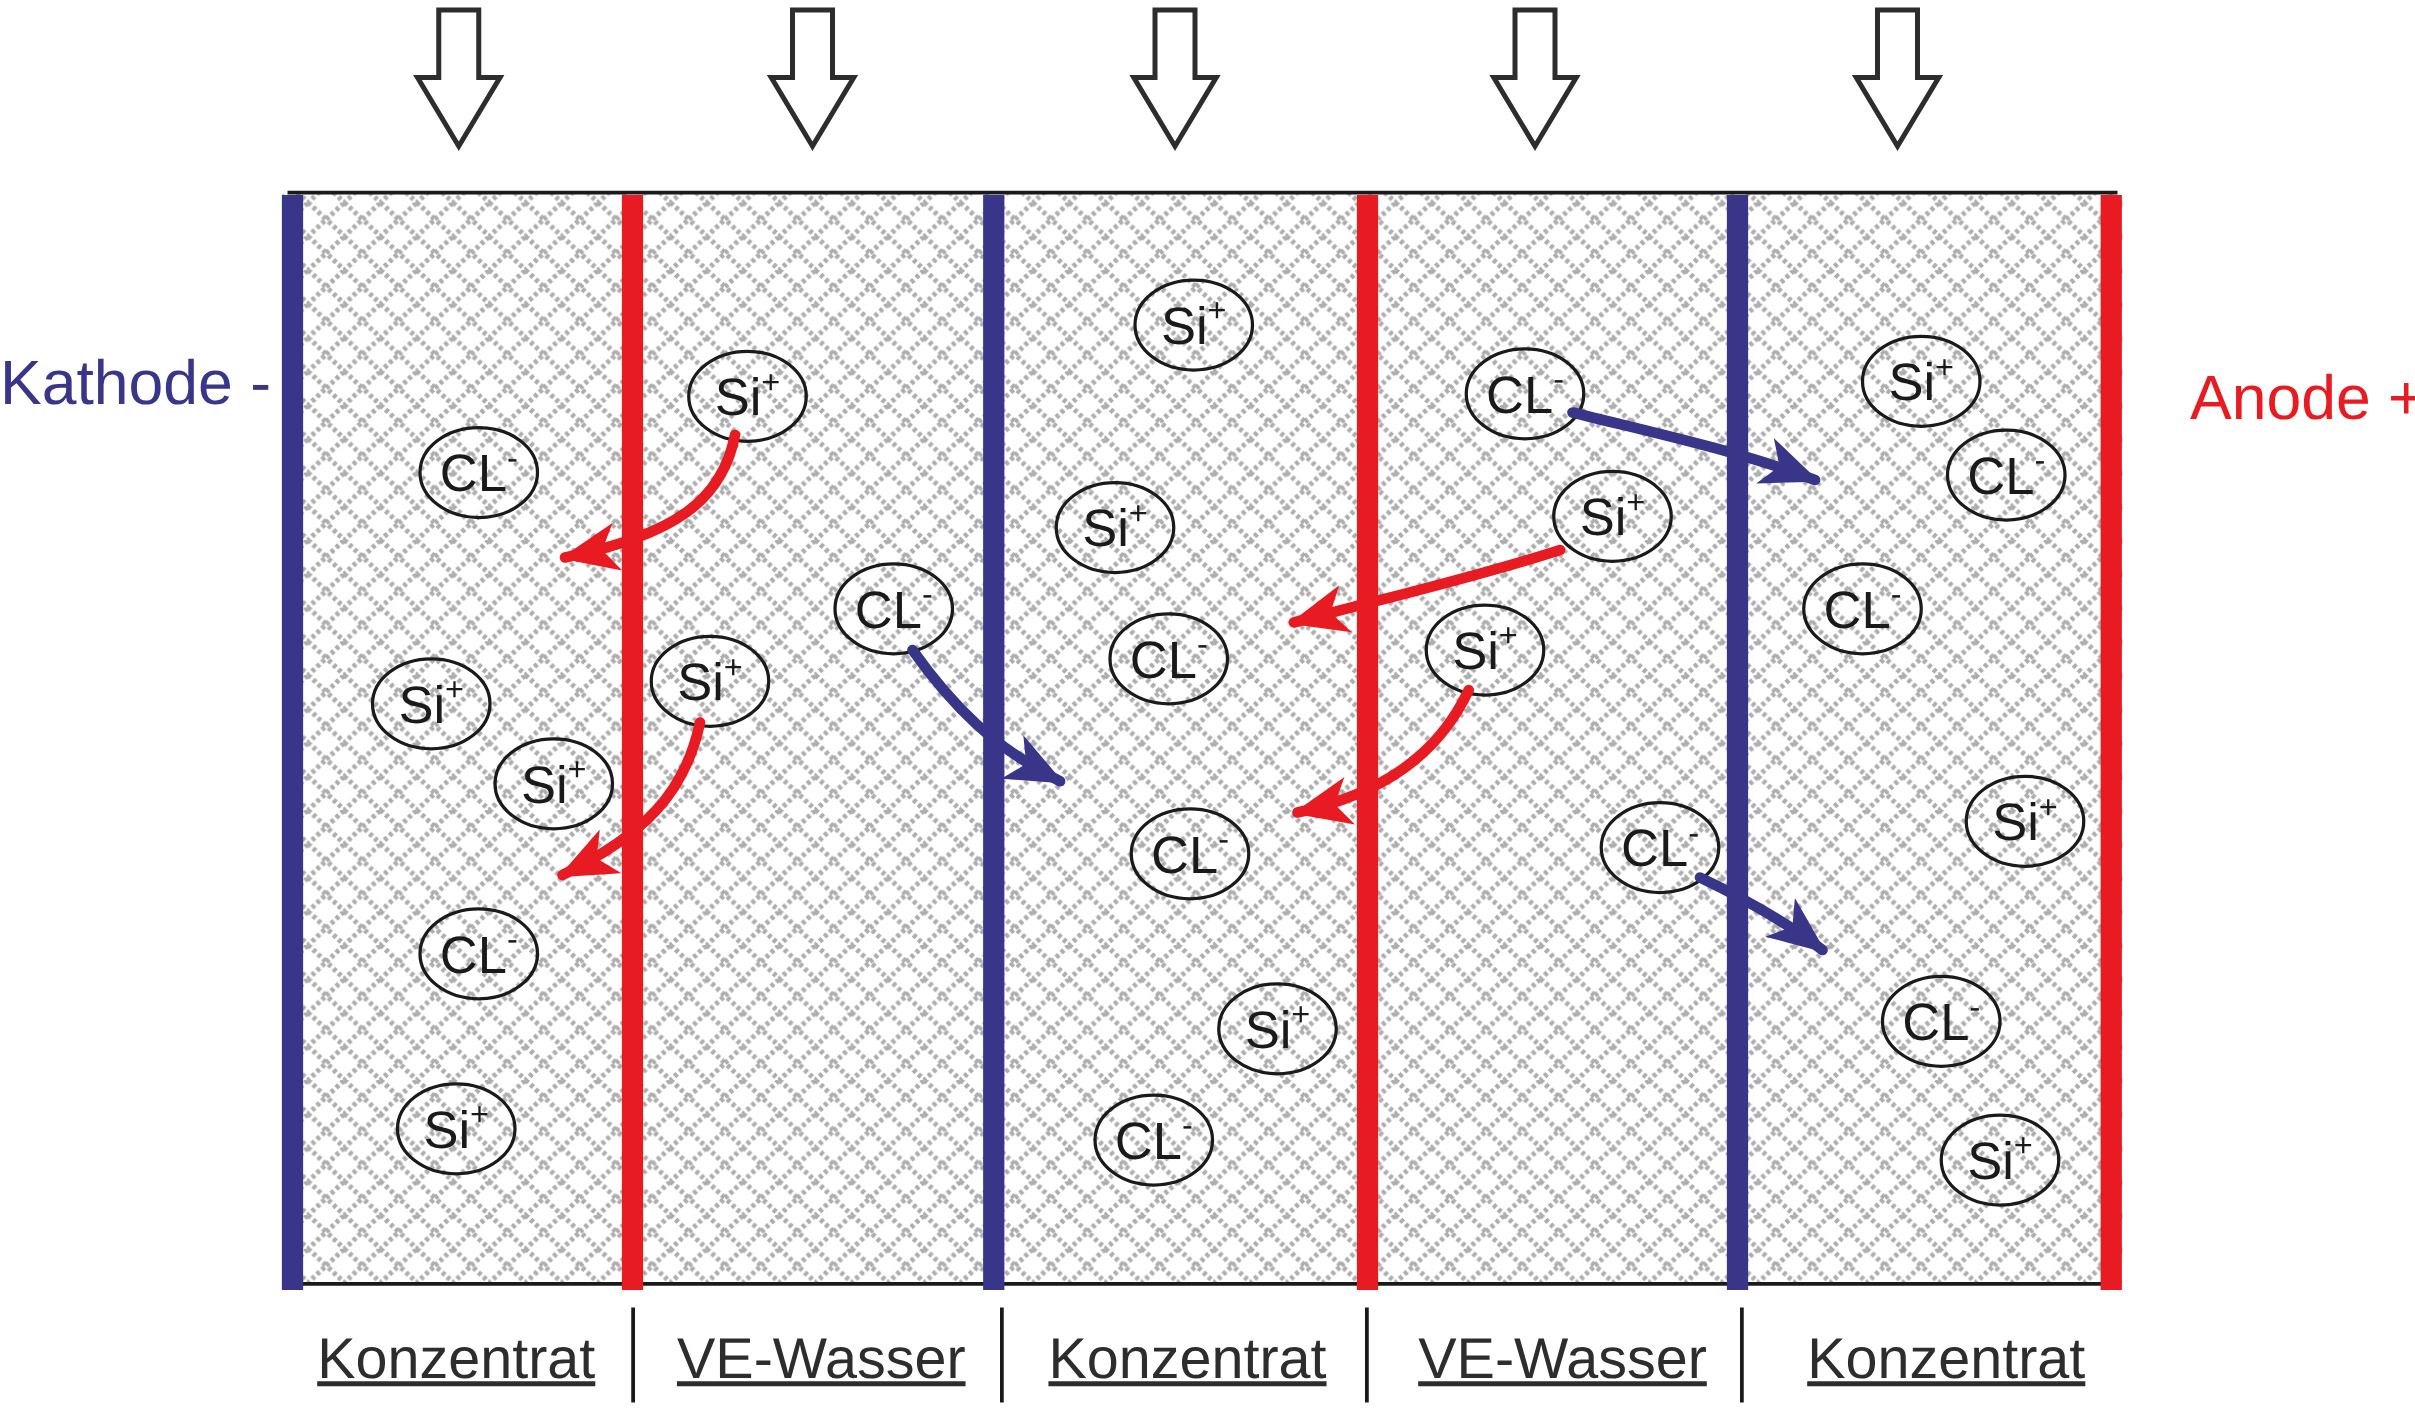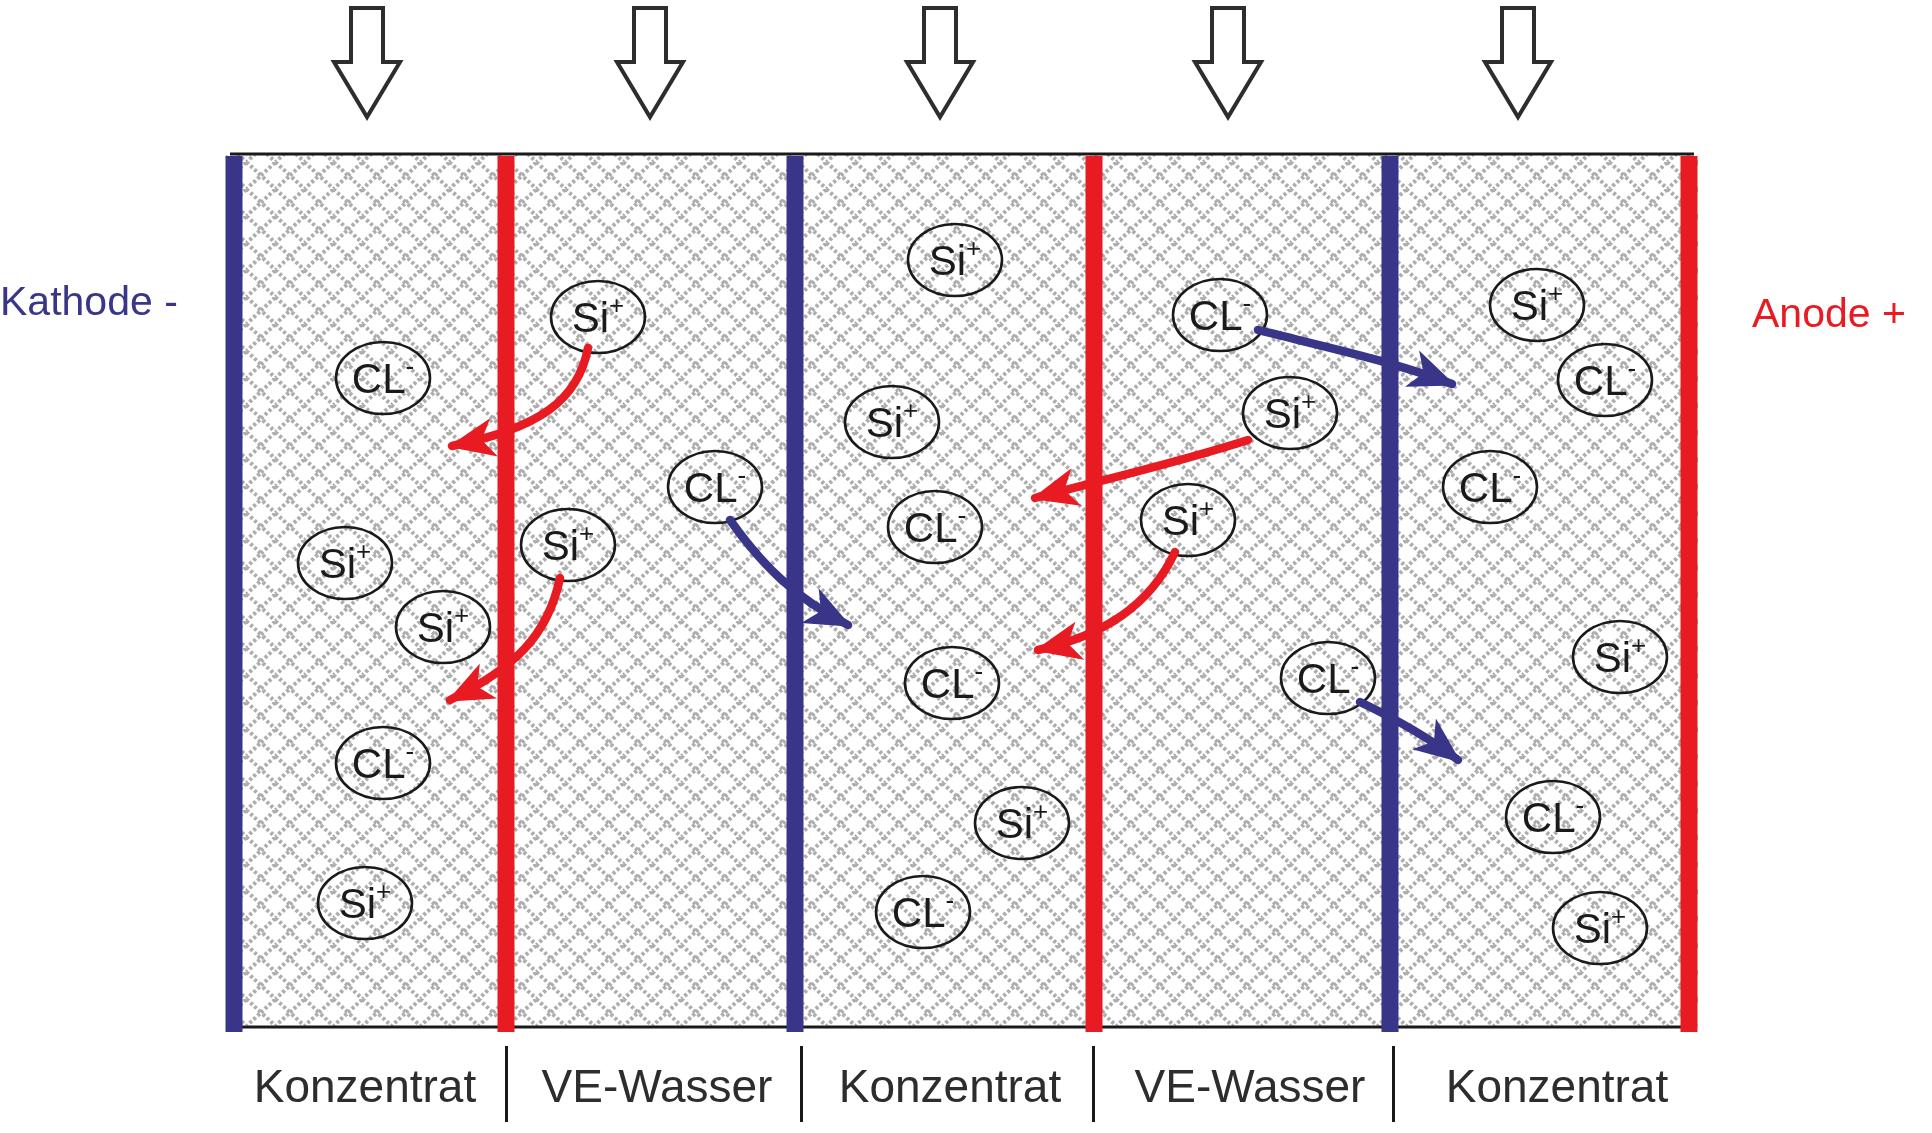--- a/index.html
+++ b/index.html
@@ -1,23 +1,23 @@
 <!DOCTYPE html>
 <html><head>
 <meta charset="utf-8">
 <style>
   html,body{margin:0;padding:0;background:#ffffff;}
   #stage{position:relative;width:1932px;height:1133px;background:#ffffff;overflow:hidden;
          font-family:"Liberation Sans","DejaVu Sans",sans-serif;}
   #diagram-svg{position:absolute;left:0;top:0;}
-  .electrode-label{position:absolute;font-size:41px;line-height:1;white-space:nowrap;}
+  .electrode-label{position:absolute;font-size:50px;line-height:1;white-space:nowrap;}
   #cathode-label{left:0px;top:281px;}
   #anode-label{left:1752px;top:293px;}
   .compartment-label{position:absolute;top:1063px;transform:translateX(-50%);
-      font-size:46px;line-height:1;white-space:nowrap;}
+      font-size:46px;line-height:1;white-space:nowrap;text-decoration:underline;}
   .label-separator{position:absolute;top:1046px;width:3px;height:76px;}
 </style>
 </head>
 <body>
 
 <div id="stage">
 
   <svg id="diagram-svg" width="1932" height="1133" viewBox="0 0 1932 1133">
     <defs>
       <pattern id="hatch" width="29" height="27" patternUnits="userSpaceOnUse">

